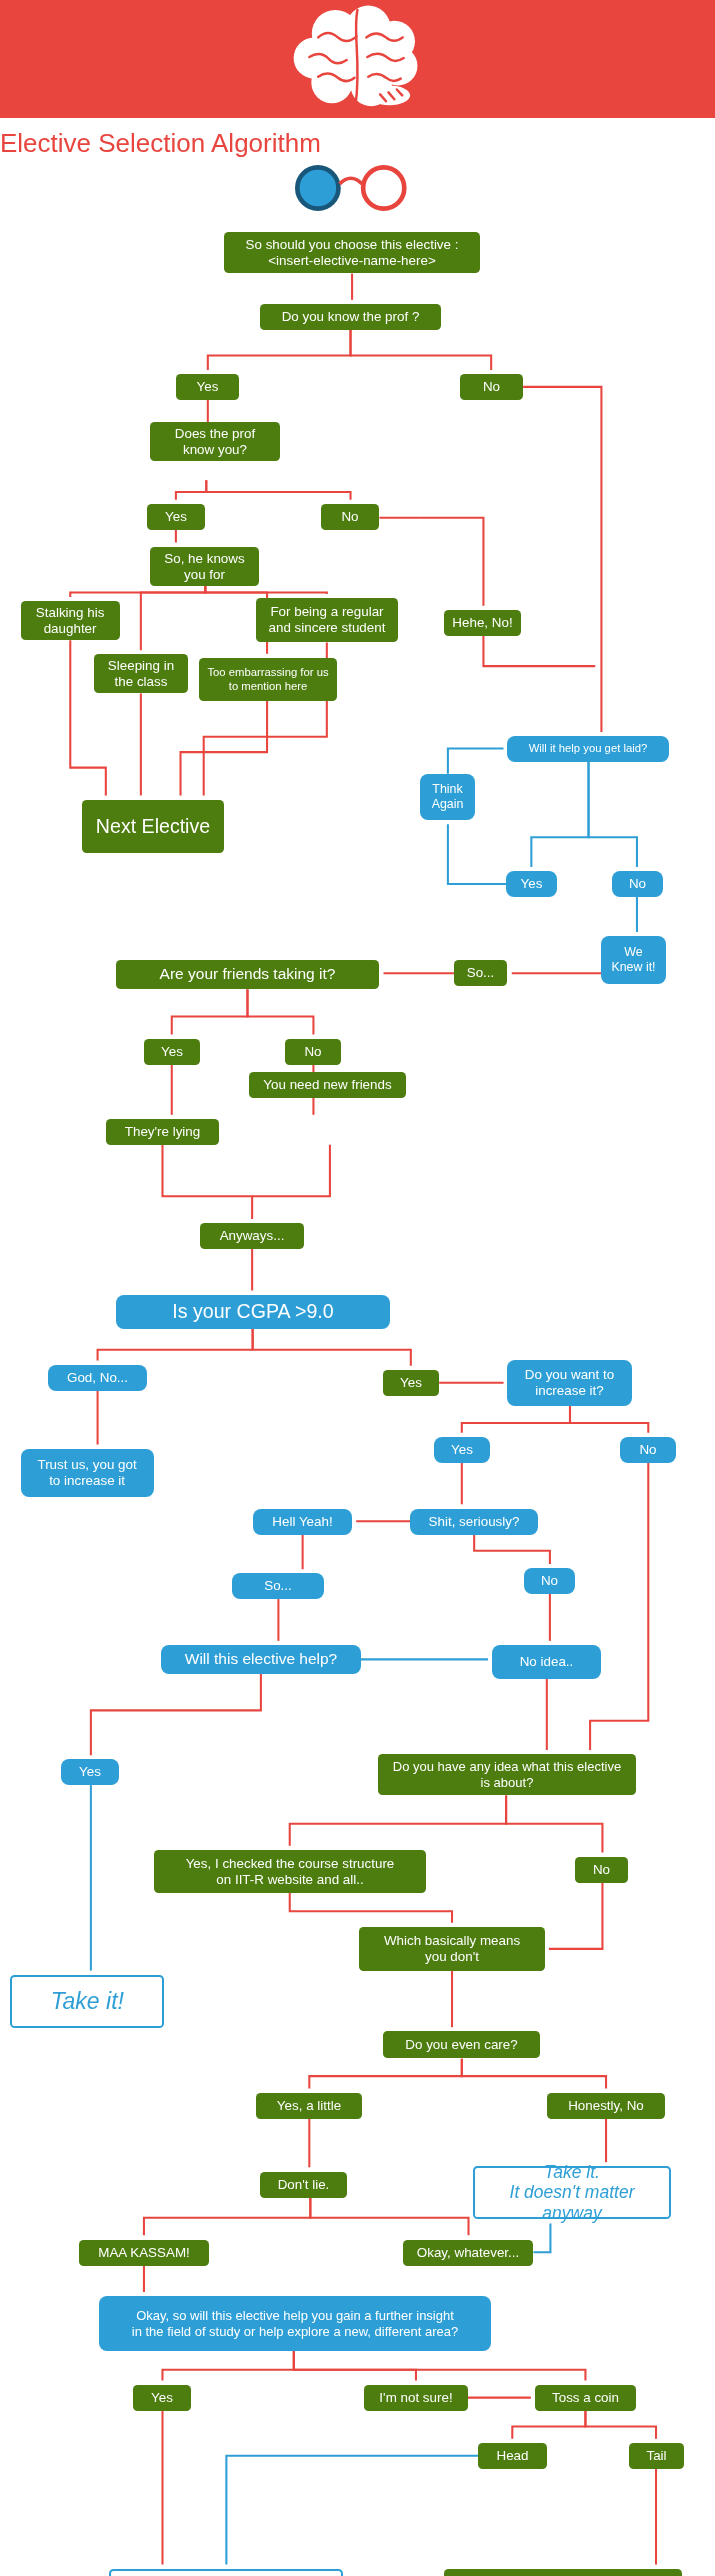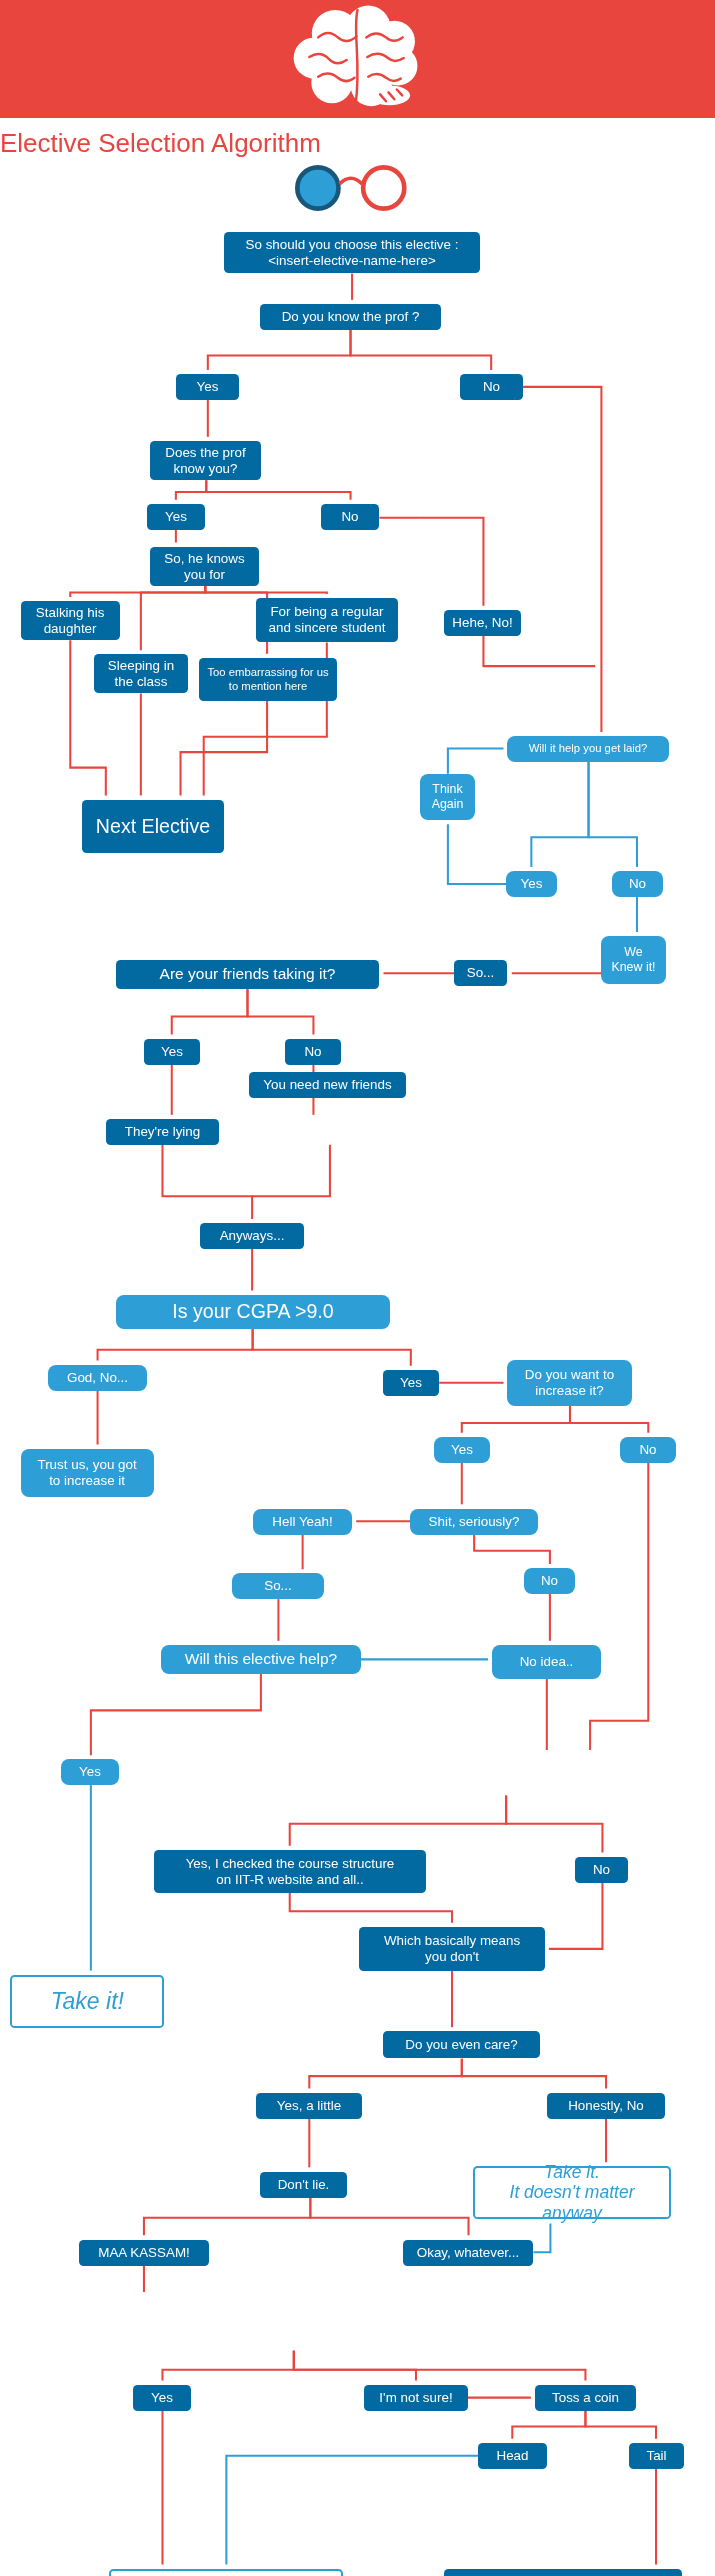--- a/index.html
+++ b/index.html
@@ -8,21 +8,21 @@
   .banner{position:absolute;left:0;top:0;width:716px;height:118px;background:#e8453e;}
   .title{position:absolute;left:0;top:128px;width:716px;text-align:left;
          font-size:26px;color:#e8453e;}
   .wires{position:absolute;left:0;top:0;}
   .wires path{fill:none;stroke-width:4px;}
   .wires path.r{stroke:#e8453e;}
   .wires path.b{stroke:#2e9fd6;}
   .n{position:absolute;display:flex;align-items:center;justify-content:center;
      text-align:center;color:#fff;font-size:13.4px;line-height:1.18;border-radius:4.6px;
      padding:2.1px 5.2px;box-sizing:border-box;white-space:pre-line;}
-  .red{background:#0369a1;text-align:center;}
+  .red{background:#4d7c0f;text-align:center;}
   .blue{background:#2e9fd6;border-radius:8px;}
   .outline{background:#fff;border:2.6px solid #2e9fd6;color:#2e9fd6;font-style:italic;}
 </style>
 </head>
 <body>
 
 <div class="canvas">
 
   <div class="banner"></div>
 
@@ -140,21 +140,21 @@
     <path class="b" marker-end="url(#ab)" d="M928,4767 H439 V4978"></path>
     <path class="r" marker-end="url(#ar)" d="M1273,4792 V4978"></path>
     <path class="r" marker-end="url(#ar)" d="M315,4679 V4978"></path>
   </svg>
 
   <div class="n red" style="left:224px;top:232px;width:256px;height:41px">So should you choose this elective :
 &lt;insert-elective-name-here&gt;</div>
   <div class="n red" style="left:260px;top:304px;width:181px;height:26px">Do you know the prof ?</div>
   <div class="n red" style="left:176px;top:374px;width:63px;height:26px">Yes</div>
   <div class="n red" style="left:460px;top:374px;width:63px;height:26px">No</div>
-  <div class="n red" style="left:150px;top:441px;width:111px;height:39px">Does the prof
+  <div class="n red" style="left:150px;top:422px;width:130px;height:39px">Does the prof
 know you?</div>
   <div class="n red" style="left:147px;top:504px;width:58px;height:26px">Yes</div>
   <div class="n red" style="left:321px;top:504px;width:58px;height:26px">No</div>
   <div class="n red" style="left:150px;top:547px;width:109px;height:39px">So, he knows
 you for</div>
   <div class="n red" style="left:20.6px;top:601px;width:99px;height:39px">Stalking his
 daughter</div>
   <div class="n red" style="left:256px;top:598px;width:142px;height:44px">For being a regular
 and sincere student</div>
   <div class="n red" style="left:94px;top:654px;width:94px;height:39px">Sleeping in
@@ -186,34 +186,38 @@
 to increase it</div>
   <div class="n blue" style="left:434px;top:1437px;width:56px;height:26px">Yes</div>
   <div class="n blue" style="left:620px;top:1437px;width:56px;height:26px">No</div>
   <div class="n blue" style="left:253px;top:1509px;width:99px;height:26px">Hell Yeah!</div>
   <div class="n blue" style="left:410px;top:1509px;width:128px;height:26px">Shit, seriously?</div>
   <div class="n blue" style="left:524px;top:1568px;width:51px;height:26px">No</div>
   <div class="n blue" style="left:232px;top:1573px;width:92px;height:26px">So...</div>
   <div class="n blue" style="left:161px;top:1645px;width:200px;height:29px;font-size:15.5px">Will this elective help?</div>
   <div class="n blue" style="left:492px;top:1645px;width:109px;height:34px">No idea..</div>
   <div class="n blue" style="left:61px;top:1759px;width:58px;height:26px">Yes</div>
+  <div class="n red" style="left:378px;top:1754px;width:258px;height:41px;font-size:13px">Do you have any idea what this elective
+is about?</div>
   <div class="n red" style="left:154px;top:1850px;width:272px;height:43px">Yes, I checked the course structure
 on IIT-R website and all..</div>
   <div class="n red" style="left:575px;top:1857px;width:53px;height:26px">No</div>
   <div class="n red" style="left:359px;top:1927px;width:186px;height:44px">Which basically means
 you don't</div>
   <div class="n outline" style="left:10.3px;top:1975px;width:154px;height:53px;font-size:23px">Take it!</div>
   <div class="n red" style="left:383px;top:2031px;width:157px;height:27px">Do you even care?</div>
   <div class="n red" style="left:256px;top:2093px;width:106px;height:26px">Yes, a little</div>
   <div class="n red" style="left:547px;top:2093px;width:118px;height:26px">Honestly, No</div>
   <div class="n red" style="left:260px;top:2172px;width:87px;height:26px">Don't lie.</div>
   <div class="n outline" style="left:473px;top:2166px;width:198px;height:53px;font-size:17.5px">Take it.
 It doesn't matter anyway</div>
   <div class="n red" style="left:79px;top:2240px;width:130px;height:26px">MAA KASSAM!</div>
   <div class="n red" style="left:403px;top:2240px;width:130px;height:26px">Okay, whatever...</div>
+  <div class="n blue" style="left:99px;top:2296px;width:392px;height:55px;font-size:13px">Okay, so will this elective help you gain a further insight
+in the field of study or help explore a new, different area?</div>
   <div class="n red" style="left:133px;top:2385px;width:58px;height:26px">Yes</div>
   <div class="n red" style="left:364px;top:2385px;width:104px;height:26px">I'm not sure!</div>
   <div class="n red" style="left:535px;top:2385px;width:101px;height:26px">Toss a coin</div>
   <div class="n red" style="left:478px;top:2443px;width:69px;height:26px">Head</div>
   <div class="n red" style="left:629px;top:2443px;width:55px;height:26px">Tail</div>
   <div class="n outline" style="left:109px;top:2569px;width:234px;height:74px;font-size:33px">Take it!</div>
   <div class="n red" style="left:444px;top:2569px;width:238px;height:74px;font-size:28px">Next Elective</div>
 
 </div>
 

